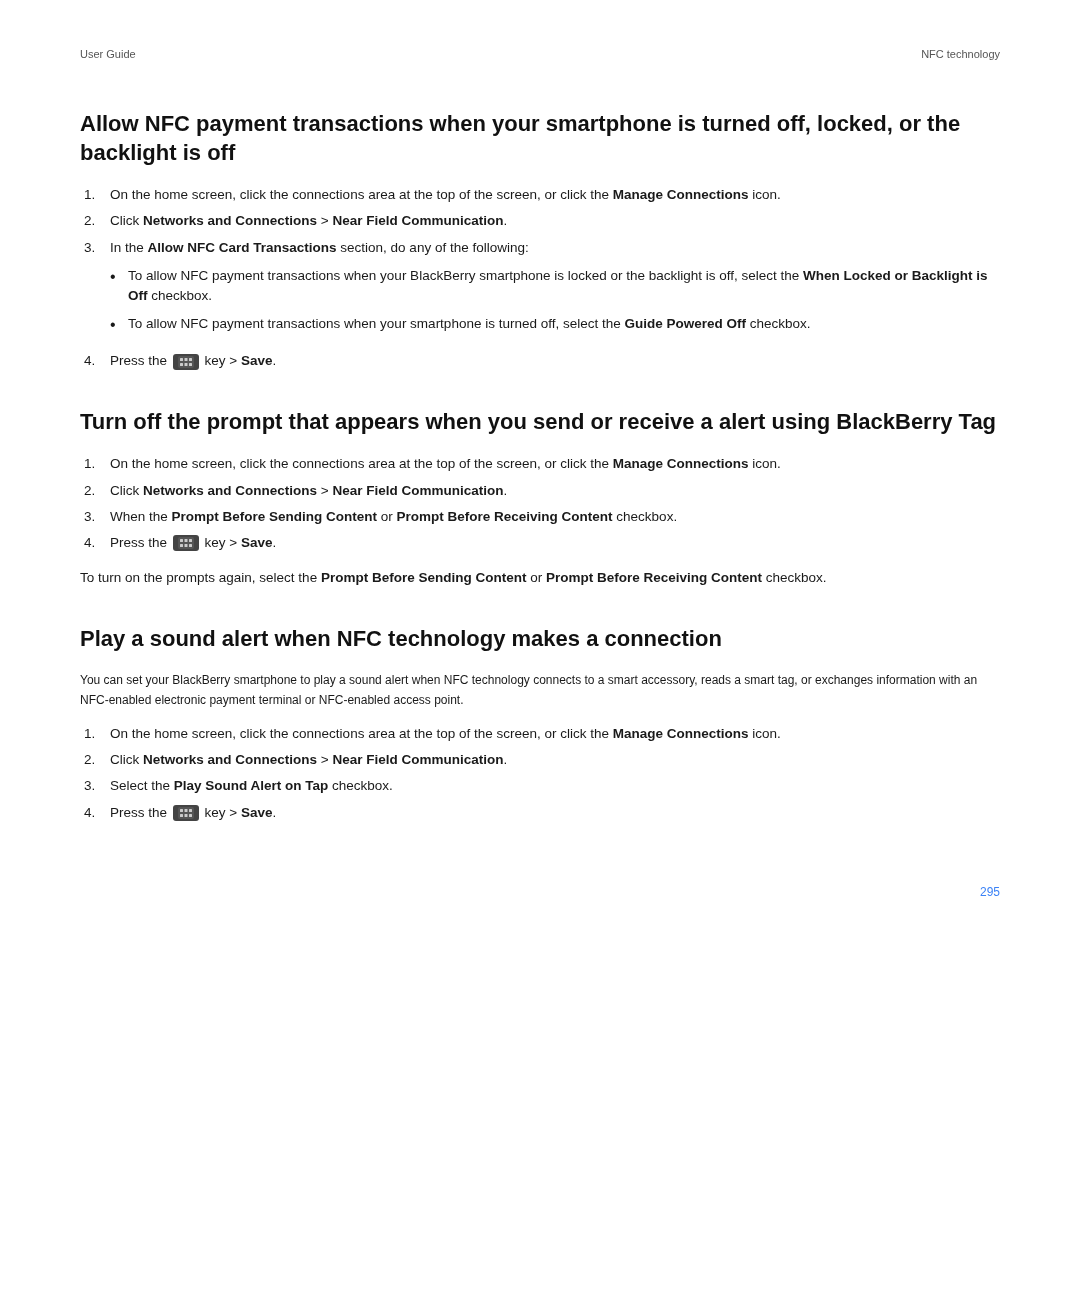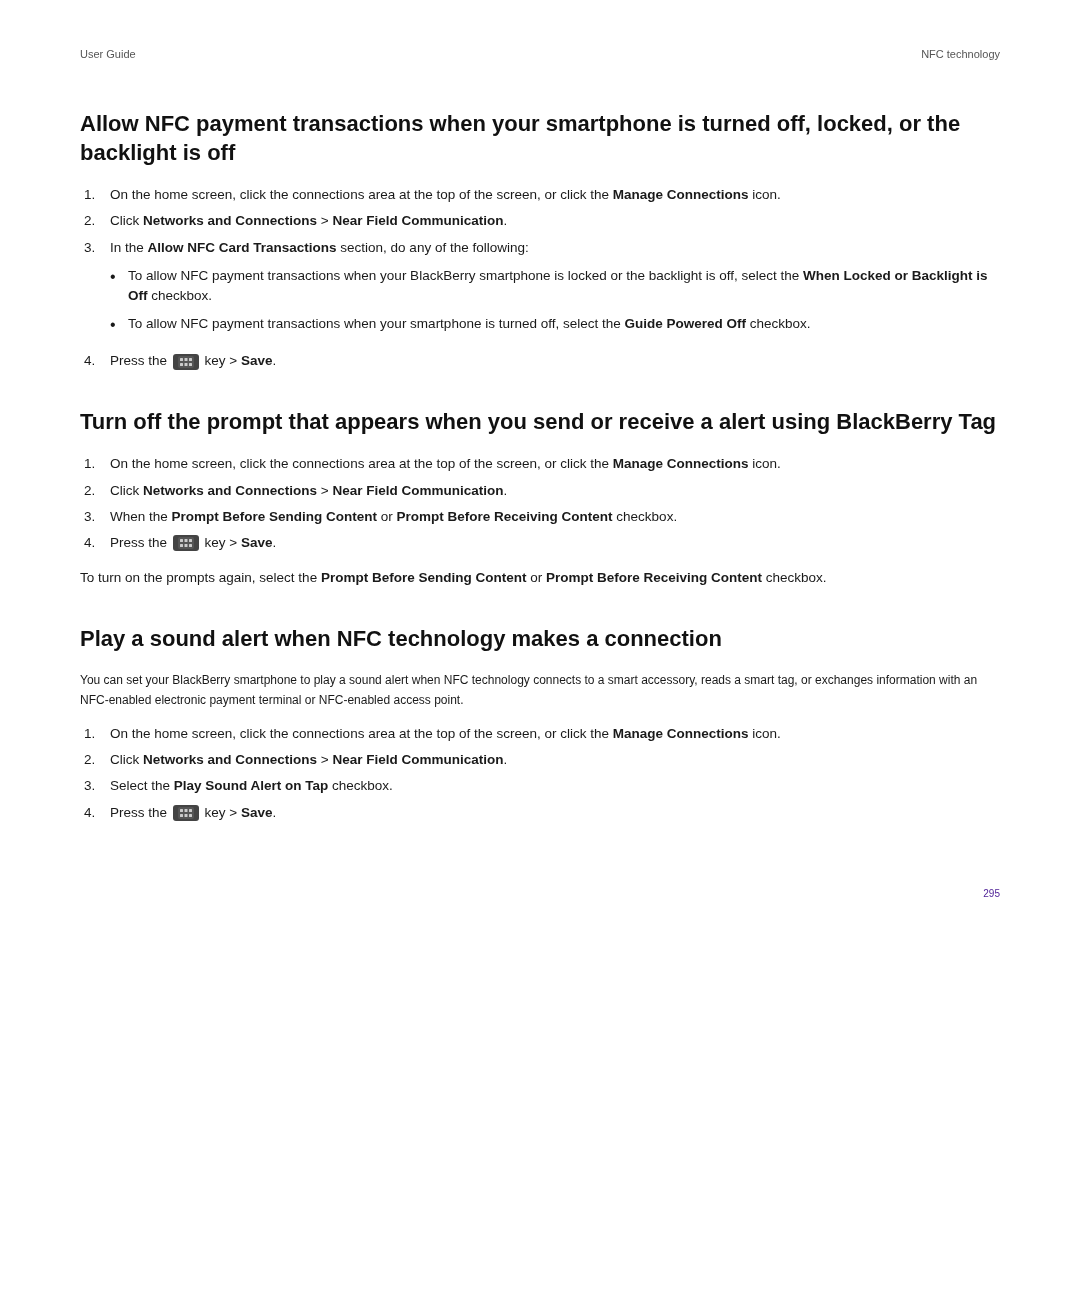--- a/index.html
+++ b/index.html
@@ -124,22 +124,22 @@
       line-height: 1.6;
       margin-top: 14px;
       margin-bottom: 0;
       color: #1a1a1a;
     }
 
     .footer {
       position: absolute;
       bottom: 40px;
       right: 80px;
-      font-size: 10px;
-      color: #4c1d95;
+      font-size: 12px;
+      color: #3b82f6;
     }
   </style>
 </head>
 <body>
 
 <div class="page-container">
 
   <div class="header">
     <span>User Guide</span>
     <span>NFC technology</span>

